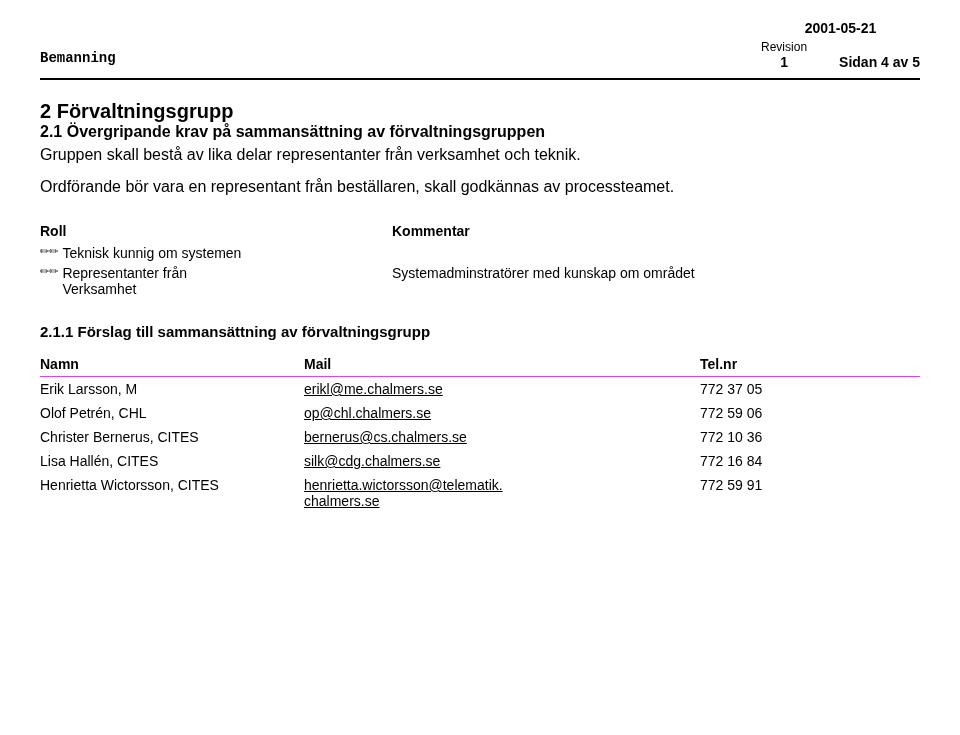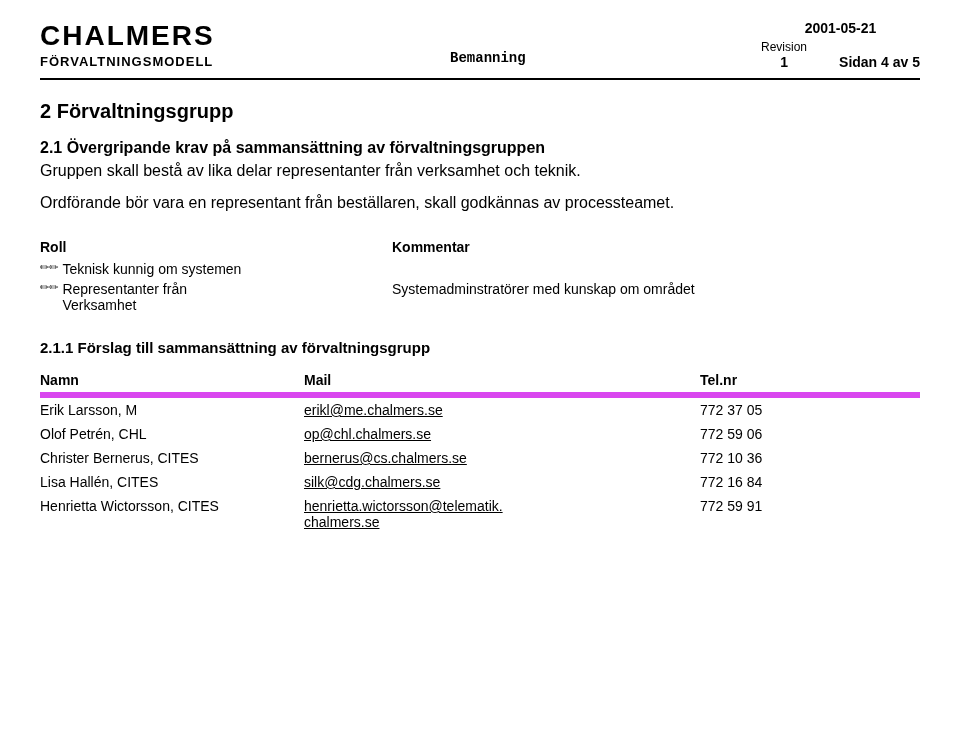--- a/index.html
+++ b/index.html
@@ -69,21 +69,20 @@
     .header-right .revision-label {
       font-size: 12px;
     }
     .header-right .revision-num {
       font-size: 14px;
       font-weight: bold;
     }
     .section-title {
       font-size: 20px;
       font-weight: bold;
-      margin-bottom: 16px;
       margin-top: 8px;
     }
     .subsection-title {
       font-size: 16px;
       font-weight: bold;
       margin-bottom: 2px;
     }
     .paragraph {
       margin-bottom: 8px;
       font-size: 16px;
@@ -119,21 +118,21 @@
     }
     .data-table {
       width: 100%;
       border-collapse: collapse;
       margin-top: 8px;
     }
     .data-table th {
       text-align: left;
       font-weight: bold;
       font-size: 14px;
-      border-bottom: 6px solid #d946ef;
+      border-bottom: 1px solid #d946ef;
       padding: 4px 5px 4px 0;
     }
     .data-table td {
       font-size: 14px;
       padding: 4px 8px 4px 0;
       vertical-align: top;
     }
     .data-table tr:not(:last-child) td {
       border-bottom: none;
     }
@@ -142,24 +141,20 @@
       text-decoration: underline;
     }
     .col-namn { width: 30%; }
     .col-mail { width: 45%; }
     .col-tel { width: 25%; }
   </style>
 </head>
 <body>
 
 <div class="header">
-  <div class="header-left">
-    <div class="logo">CHALMERS</div>
-    <div class="subtitle">FÖRVALTNINGSMODELL</div>
-  </div>
   <div class="header-center">Bemanning</div>
   <div class="header-right">
     <div class="date">2001-05-21</div>
     <div class="revision-row">
       <div class="revision-col">
         <span class="revision-label">Revision</span>
         <span class="revision-num">1</span>
       </div>
       <div class="revision-col">
         <span class="revision-num">Sidan 4 av 5</span>

